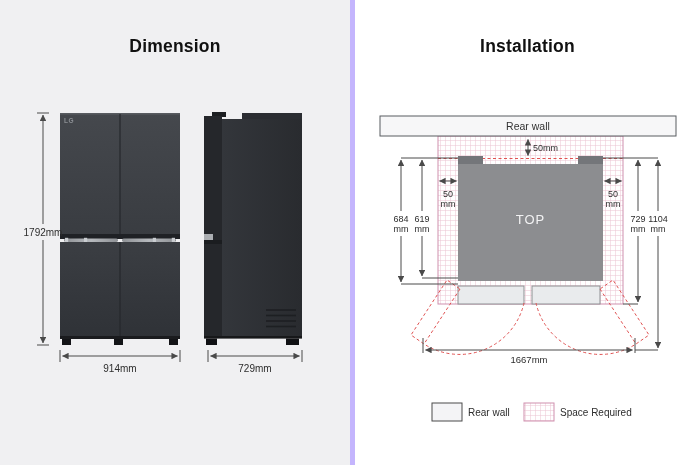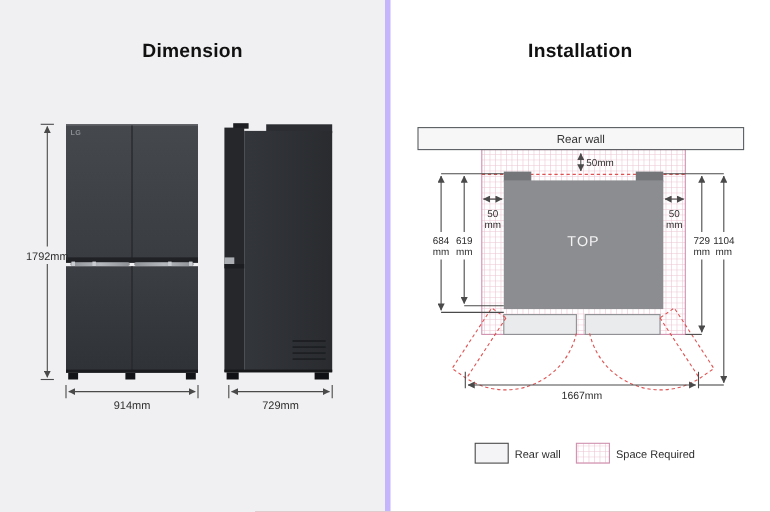--- a/index.html
+++ b/index.html
@@ -1,17 +1,17 @@
 <!DOCTYPE html>
 <html><head>
 <meta charset="utf-8">
 <style>
   html,body{margin:0;padding:0;}
   body{font-family:"Liberation Sans", sans-serif;}
-  #stage{position:relative;width:700px;height:465px;overflow:hidden;background:#7f1d1d;}
+  #stage{position:relative;width:700px;height:465px;overflow:hidden;background:#14b8a6;}
   .panel{position:absolute;top:0;width:350px;height:465px;}
   #panel-dimension{left:0;background:#f0f0f2;}
   #panel-installation{left:350px;background:#ffffff;border-left:5px solid #c4b5fd;box-sizing:border-box;}
   .panel-title{position:absolute;top:36px;left:0;width:100%;text-align:center;
     font-size:17.5px;font-weight:600;color:#111;letter-spacing:.2px;}
   .diagram{position:absolute;left:0;top:0;}
   svg text{font-family:"Liberation Sans", sans-serif;}
 </style>
 </head>
 <body>

